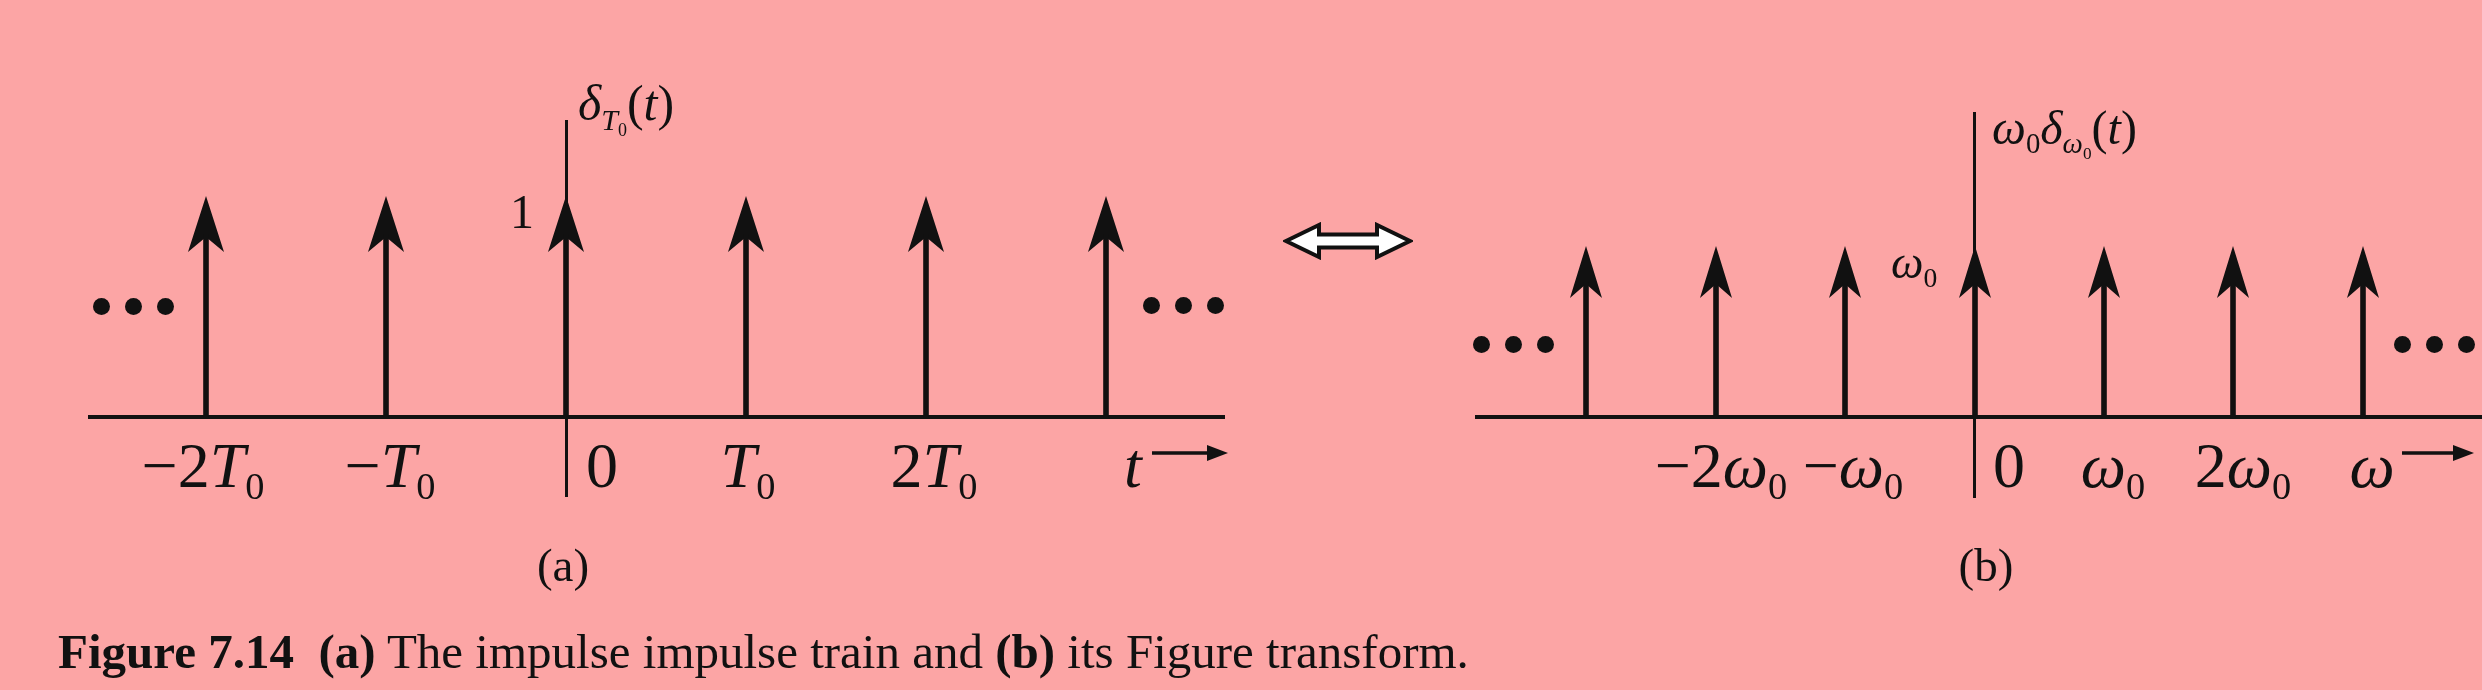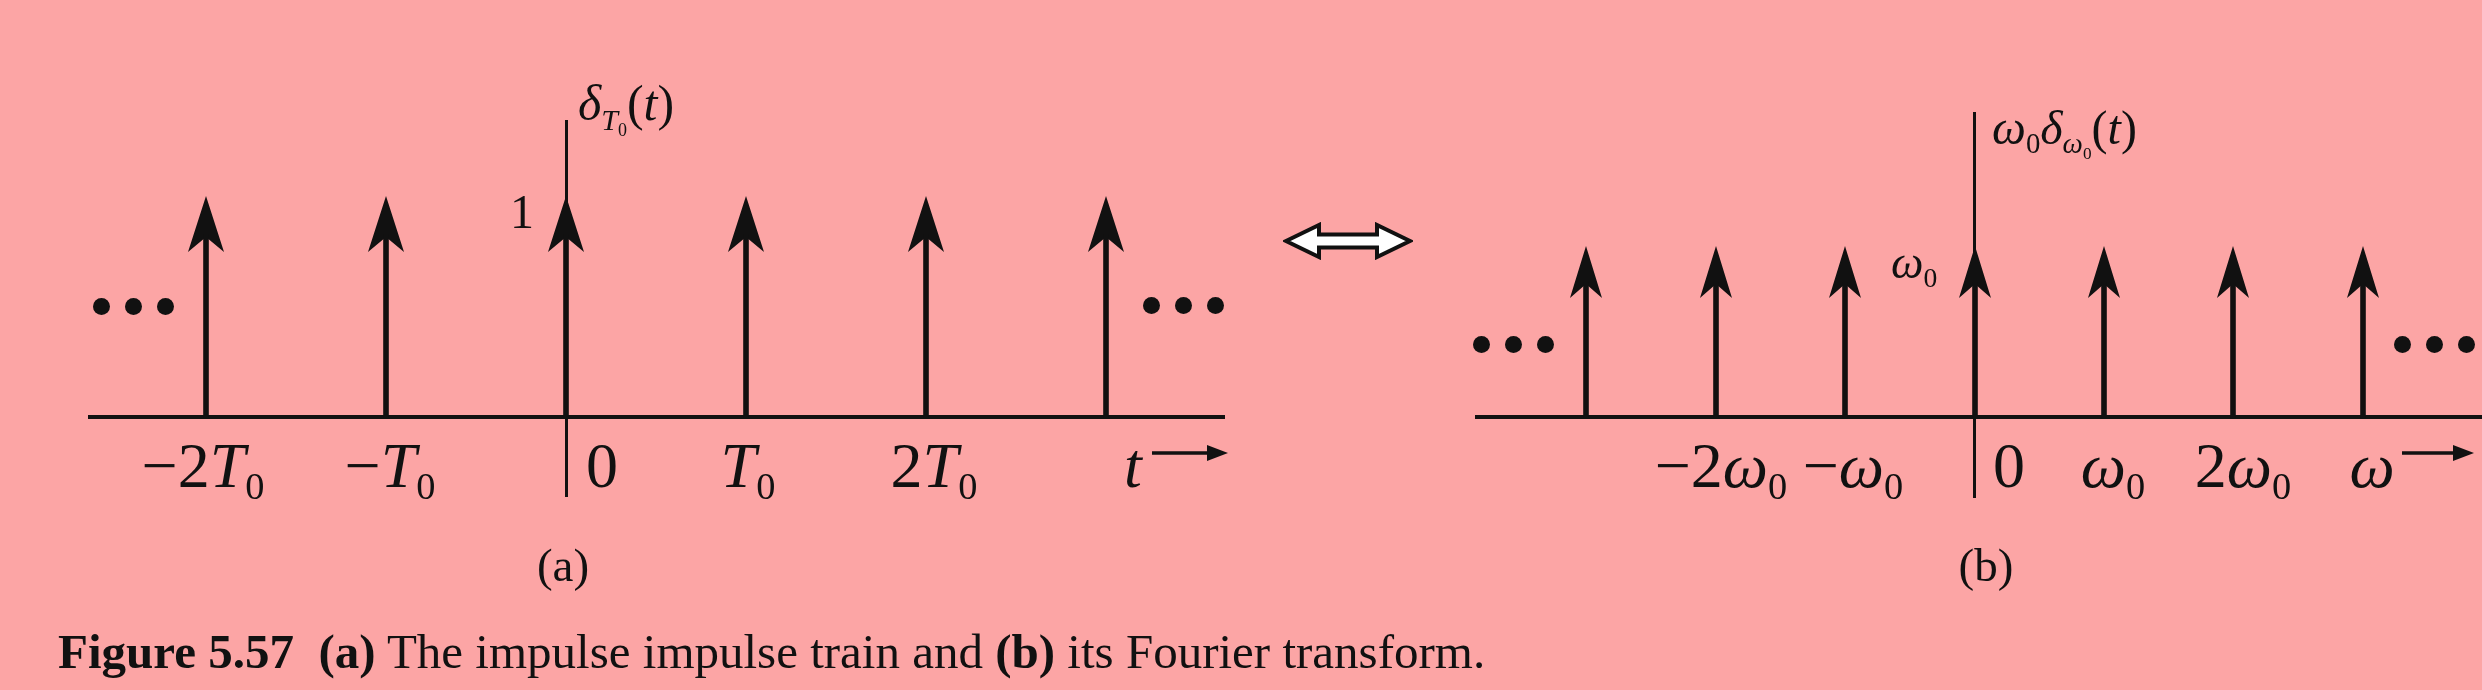--- a/index.html
+++ b/index.html
@@ -154,15 +154,15 @@
 
     <div class="tick it" style="left:2372px;"><span>ω</span></div>
     <div class="abs arrow-svg" style="left:2402px; top:443px;"><svg width="72" height="20" viewBox="0 0 72 20">
           <line x1="0" y1="10" x2="54" y2="10"></line>
           <polygon points="51,2 72,10 51,18"></polygon>
         </svg></div>
 
     <div class="tag" style="left:1986px;"><span>(b)</span></div>
   </div>
 
-  <div class="caption"><span class="b">Figure 5.57</span><span>  </span><span class="b">(a)</span><span> The impulse impulse train and </span><span class="b">(b)</span><span> its Fourier transform.</span></div>
+  <div class="caption"><span class="b">Figure 7.14</span><span>  </span><span class="b">(a)</span><span> The impulse impulse train and </span><span class="b">(b)</span><span> its Figure transform.</span></div>
 
 </div>
 
 </body></html>

